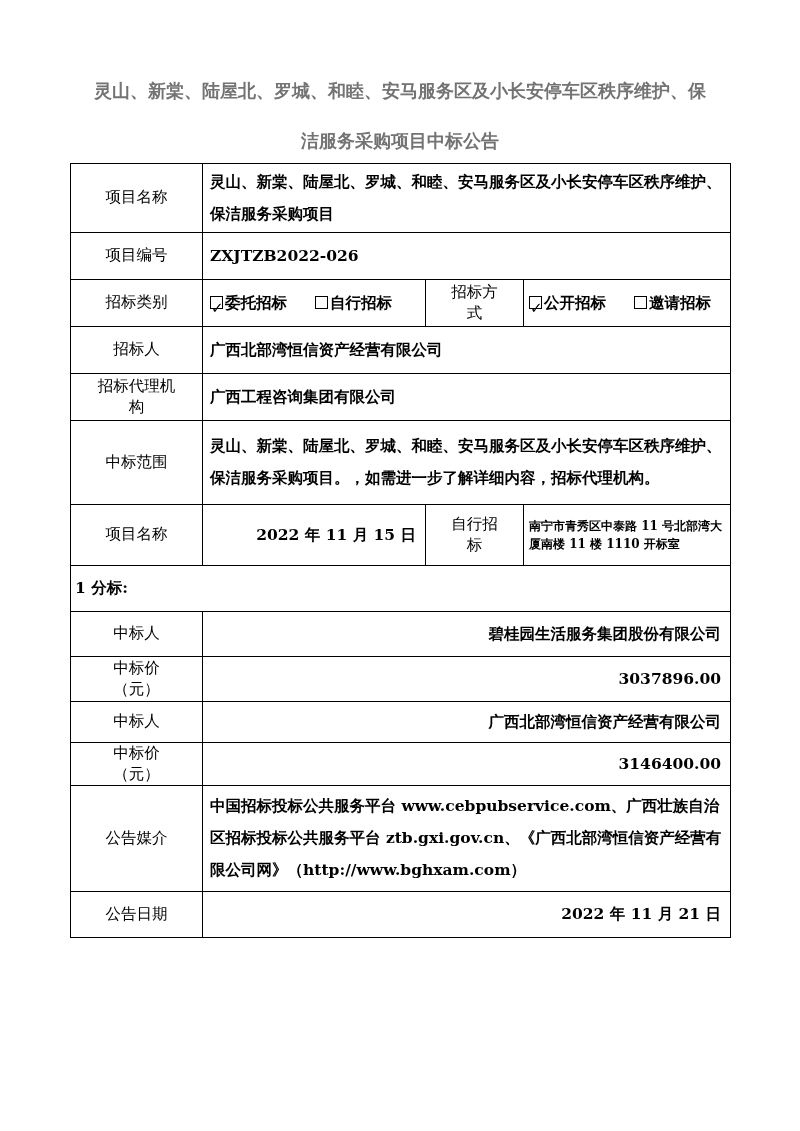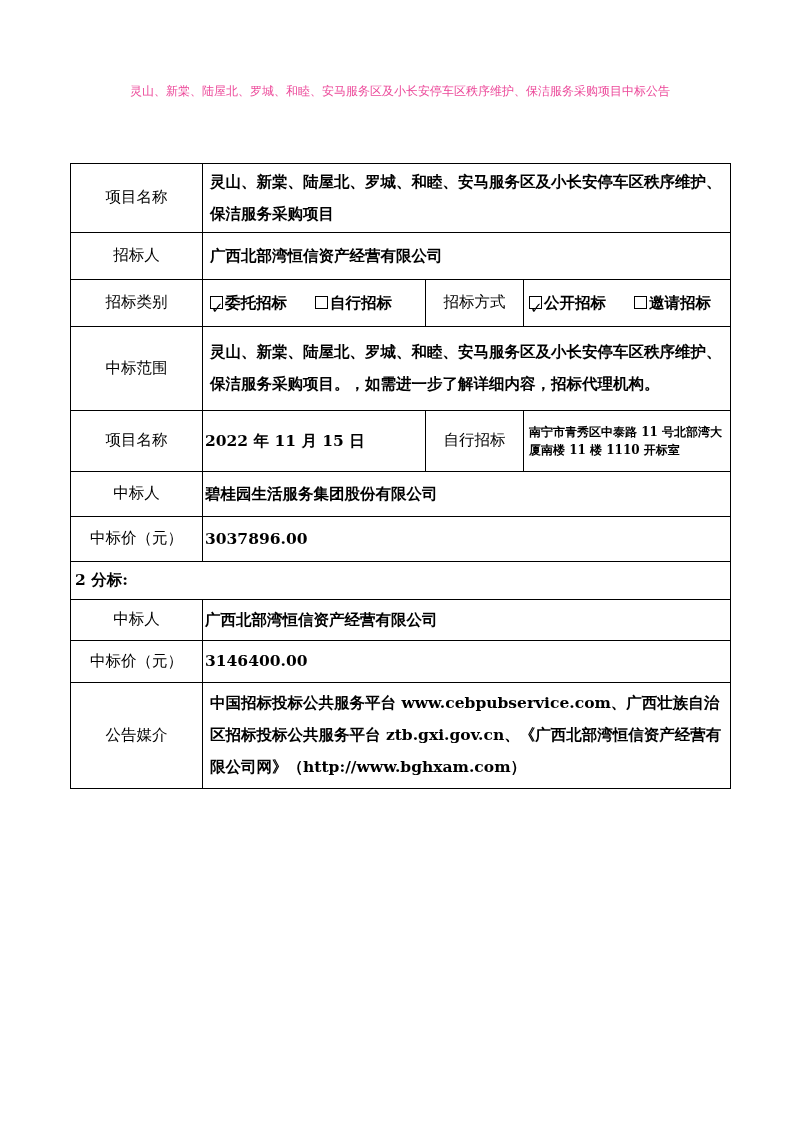--- a/index.html
+++ b/index.html
@@ -10,53 +10,53 @@
     position: relative;
     overflow: hidden;
     font-family: "DejaVu Serif", "Liberation Serif", serif;
     color: #000000;
   }
   .doc-title {
     width: 622px;
     margin: 66px auto 0 auto;
     text-align: center;
     font-family: "DejaVu Sans", "Liberation Sans", sans-serif;
-    font-weight: normal;
-    font-size: 12px;
+    font-weight: bold;
+    font-size: 18px;
     line-height: 50px;
-    color: #ec4899;
+    color: #737373;
     word-break: normal;
   }
   table.announcement {
     position: absolute;
     left: 70px;
     top: 163px;
     width: 660px;
     border-collapse: collapse;
     table-layout: fixed;
     font-size: 15.5px;
     color: #000000;
   }
   table.announcement td {
     border: 1.5px solid #000000;
     vertical-align: middle;
     overflow: hidden;
   }
   td.lbl {
     text-align: center;
-    padding: 0 12px;
+    padding: 0 20px;
   }
   td.val {
     text-align: left;
     padding: 2px 4px 2px 7px;
     line-height: 2.05;
     word-wrap: break-word;
     font-weight: bold;
   }
-  td.val.center { text-align: left; padding-left: 2px; padding-right: 2px; margin-left: 33px; }
+  td.val.center { text-align: right; padding-left: 2px; padding-right: 9px; margin-left: 33px; }
   td.val.addr { line-height: 1.5; font-size: 12px; padding-left: 5px; padding-right: 2px; }
   td.section-heading {
     font-weight: bold;
     text-align: left;
     padding: 2px 4px;
   }
   
   tr.rh62  { height: 62px; }
   tr.rh47  { height: 47px; }
   tr.rh84  { height: 84px; }
@@ -104,78 +104,90 @@
     <col style="width:98px">
     <col style="width:207px">
   </colgroup>
 
   <tbody>
       <tr class="rh62">
     <td class="lbl">项目名称</td>
     <td class="val" colspan="3">灵山、新棠、陆屋北、罗城、和睦、安马服务区及小长安停车区秩序维护、保洁服务采购项目</td>
   </tr>
 
-
   <tr class="rh47">
-    <td class="lbl">招标人</td>
-    <td class="val" colspan="3">广西北部湾恒信资产经营有限公司</td>
+    <td class="lbl">项目编号</td>
+    <td class="val" colspan="3">ZXJTZB2022-026</td>
   </tr>
 
   <tr class="rh47">
     <td class="lbl">招标类别</td>
     <td class="val">
       <span class="cb-group">
         <span class="cb-option"><span class="checkbox checked"></span><span>委托招标</span></span><span class="cb-option"><span class="checkbox"></span><span>自行招标</span></span>
       </span>
     </td>
     <td class="lbl">招标方式</td>
     <td class="val" style="padding-left:5px;">
       <span class="cb-group">
         <span class="cb-option"><span class="checkbox checked"></span><span>公开招标</span></span><span class="cb-option"><span class="checkbox"></span><span>邀请招标</span></span>
       </span>
     </td>
   </tr>
 
+  <tr class="rh47">
+    <td class="lbl">招标人</td>
+    <td class="val" colspan="3">广西北部湾恒信资产经营有限公司</td>
+  </tr>
+
+  <tr class="rh47">
+    <td class="lbl">招标代理机构</td>
+    <td class="val" colspan="3">广西工程咨询集团有限公司</td>
+  </tr>
 
   <tr class="rh84">
     <td class="lbl">中标范围</td>
     <td class="val" colspan="3">灵山、新棠、陆屋北、罗城、和睦、安马服务区及小长安停车区秩序维护、保洁服务采购项目。，如需进一步了解详细内容，招标代理机构。</td>
   </tr>
 
   <tr class="rh61">
     <td class="lbl">项目名称</td>
     <td class="val center">2022 年 11 月 15 日</td>
     <td class="lbl">自行招标</td>
     <td class="val addr">南宁市青秀区中泰路 11 号北部湾大厦南楼 11 楼 1110 开标室</td>
   </tr>
 
+  <tr class="rh46">
+    <td class="section-heading" colspan="4">1 分标:</td>
+  </tr>
 
   <tr class="rh45">
     <td class="lbl">中标人</td>
     <td class="val center" colspan="3">碧桂园生活服务集团股份有限公司</td>
   </tr>
 
   <tr class="rh45">
     <td class="lbl">中标价（元）</td>
     <td class="val center" colspan="3">3037896.00</td>
   </tr>
 
-  <tr class="rh38">
-    <td class="section-heading" colspan="4">2 分标:</td>
-  </tr>
 
   <tr class="rh41">
     <td class="lbl">中标人</td>
     <td class="val center" colspan="3">广西北部湾恒信资产经营有限公司</td>
   </tr>
 
   <tr class="rh42">
     <td class="lbl">中标价（元）</td>
     <td class="val center" colspan="3">3146400.00</td>
   </tr>
 
   <tr class="rh106">
     <td class="lbl">公告媒介</td>
     <td class="val" colspan="3">中国招标投标公共服务平台 www.cebpubservice.com、广西壮族自治区招标投标公共服务平台 ztb.gxi.gov.cn、《广西北部湾恒信资产经营有限公司网》（http://www.bghxam.com）</td>
   </tr>
 
+  <tr class="rh46">
+    <td class="lbl">公告日期</td>
+    <td class="val center" colspan="3">2022 年 11 月 21 日</td>
+  </tr>
 </tbody>
   </table>
 
 </body></html>

